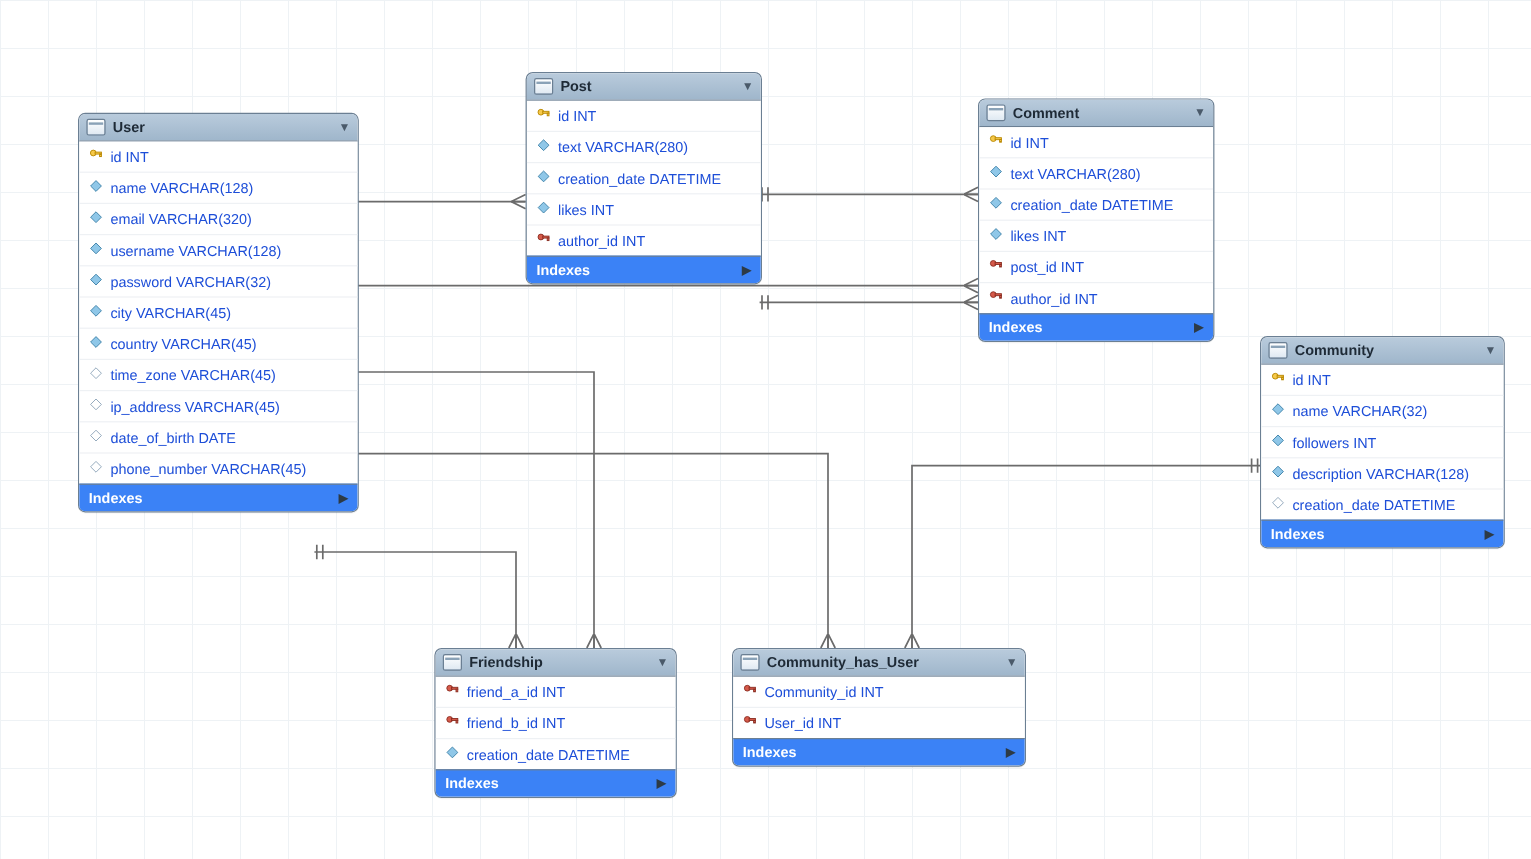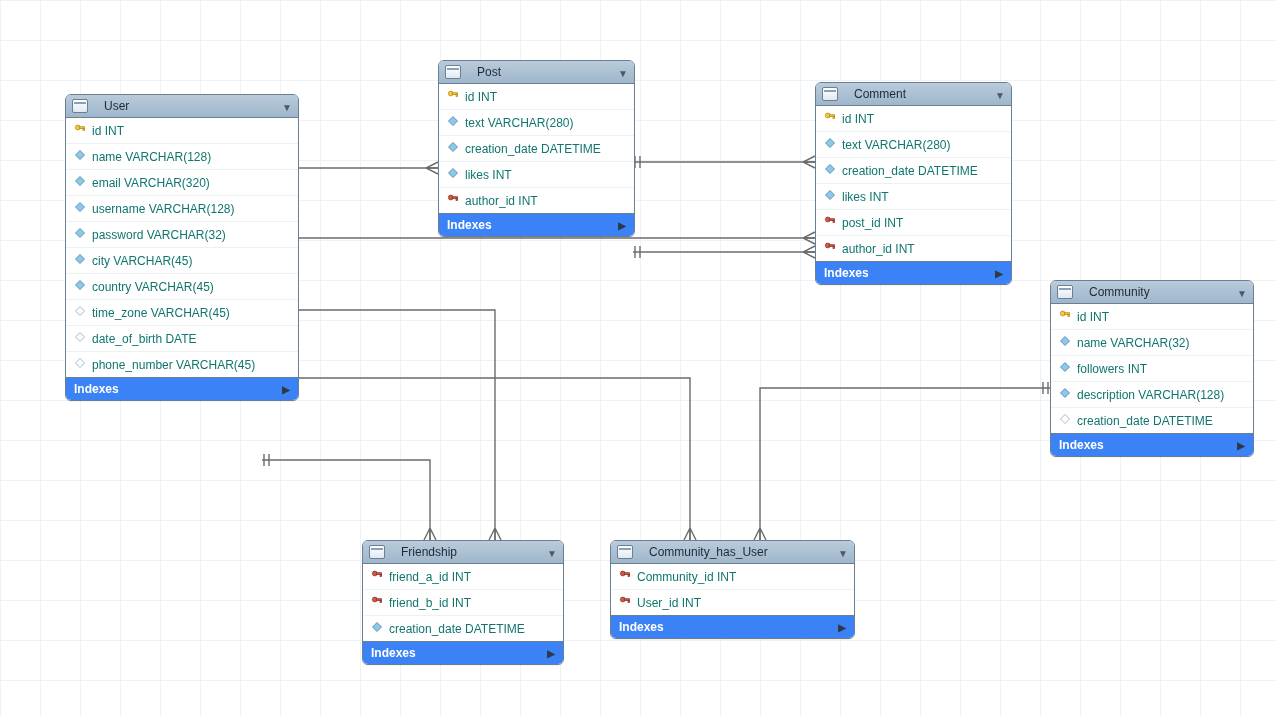--- a/index.html
+++ b/index.html
@@ -2,31 +2,31 @@
 <html><head>
 <meta charset="utf-8">
 <style>
   html,body{margin:0;padding:0;width:1276px;height:716px;font-family:Tahoma,Arial,sans-serif;font-size:12px;color:#333;background:#fff;}
   
   .canvas{position:absolute;left:0;top:0;width:1276px;height:716px;
     background-image:linear-gradient(#eef2f5 1px,transparent 1px),linear-gradient(90deg,#eef2f5 1px,transparent 1px);
     background-size:40px 40px;}
   svg.wires{position:absolute;left:0;top:0;width:1276px;height:716px;pointer-events:none;}
   .entity{position:absolute;border:1px solid #6b7f93;border-radius:6px;background:#fff;box-shadow:0 1px 0 rgba(0,0,0,.05);overflow:hidden;}
-  .entity .title{display:flex;align-items:flex-end;gap:16px;background:linear-gradient(#b9cbdc,#9fb6cb);border-bottom:1px solid #6b7f93;padding:4px 6px;font-weight:normal;color:#1e2a36;}
+  .entity .title{display:flex;align-items:center;gap:6px;background:linear-gradient(#b9cbdc,#9fb6cb);border-bottom:1px solid #6b7f93;padding:4px 6px;font-weight:bold;color:#1e2a36;}
   .entity .title .collapse{margin-left:auto;color:#4a5a6a;font-size:10px;}
   .entity .rows{background:#fff;}
   .entity .row{display:flex;align-items:center;gap:6px;padding:5px 8px;border-bottom:1px solid #eef1f4;white-space:nowrap;}
   .entity .row:last-child{border-bottom:none;}
   .entity .idx{display:flex;align-items:center;justify-content:space-between;background:#3b82f6;color:#fff;padding:4px 8px;font-weight:bold;border-top:1px solid #6b7f93;}
   .entity .idx .arr{color:#2d3a45;font-size:10px;}
   .ico{width:12px;height:12px;display:inline-block;flex:0 0 12px;}
   .table-ico{width:14px;height:12px;border:1px solid #6b7f93;background:linear-gradient(#fff,#dfe9f2);border-radius:2px;display:inline-block;position:relative;}
   .table-ico::before{content:"";position:absolute;left:1px;right:1px;top:2px;height:2px;background:#8aa2b7;}
-  .col-label{color:#0f766e;}
+  .col-label{color:#1d4ed8;}
 </style>
 </head>
 <body>
 <div class="canvas"></div>
 
 <svg class="wires">
   <defs>
 
     <marker id="crow" markerWidth="14" markerHeight="14" refX="12" refY="7" orient="auto" markerUnits="userSpaceOnUse">
       <path d="M0,7 L12,1 M0,7 L12,13 M0,7 L12,7" stroke="#6b6b6b" stroke-width="1.4" fill="none"></path>
@@ -103,20 +103,26 @@
         <div class="row">
           <span><svg class="ico" viewBox="0 0 16 16">
               <path d="M8 2 L14 8 L8 14 L2 8 Z" fill="#fff" stroke="#8aa2b7"></path>
             </svg></span>
           <span class="col-label">time_zone VARCHAR(45)</span>
         </div>
         <div class="row">
           <span><svg class="ico" viewBox="0 0 16 16">
               <path d="M8 2 L14 8 L8 14 L2 8 Z" fill="#fff" stroke="#8aa2b7"></path>
             </svg></span>
+          <span class="col-label">ip_address VARCHAR(45)</span>
+        </div>
+        <div class="row">
+          <span><svg class="ico" viewBox="0 0 16 16">
+              <path d="M8 2 L14 8 L8 14 L2 8 Z" fill="#fff" stroke="#8aa2b7"></path>
+            </svg></span>
           <span class="col-label">date_of_birth DATE</span>
         </div>
         <div class="row">
           <span><svg class="ico" viewBox="0 0 16 16">
               <path d="M8 2 L14 8 L8 14 L2 8 Z" fill="#fff" stroke="#8aa2b7"></path>
             </svg></span>
           <span class="col-label">phone_number VARCHAR(45)</span>
         </div>
       </div>
       <div class="idx">

